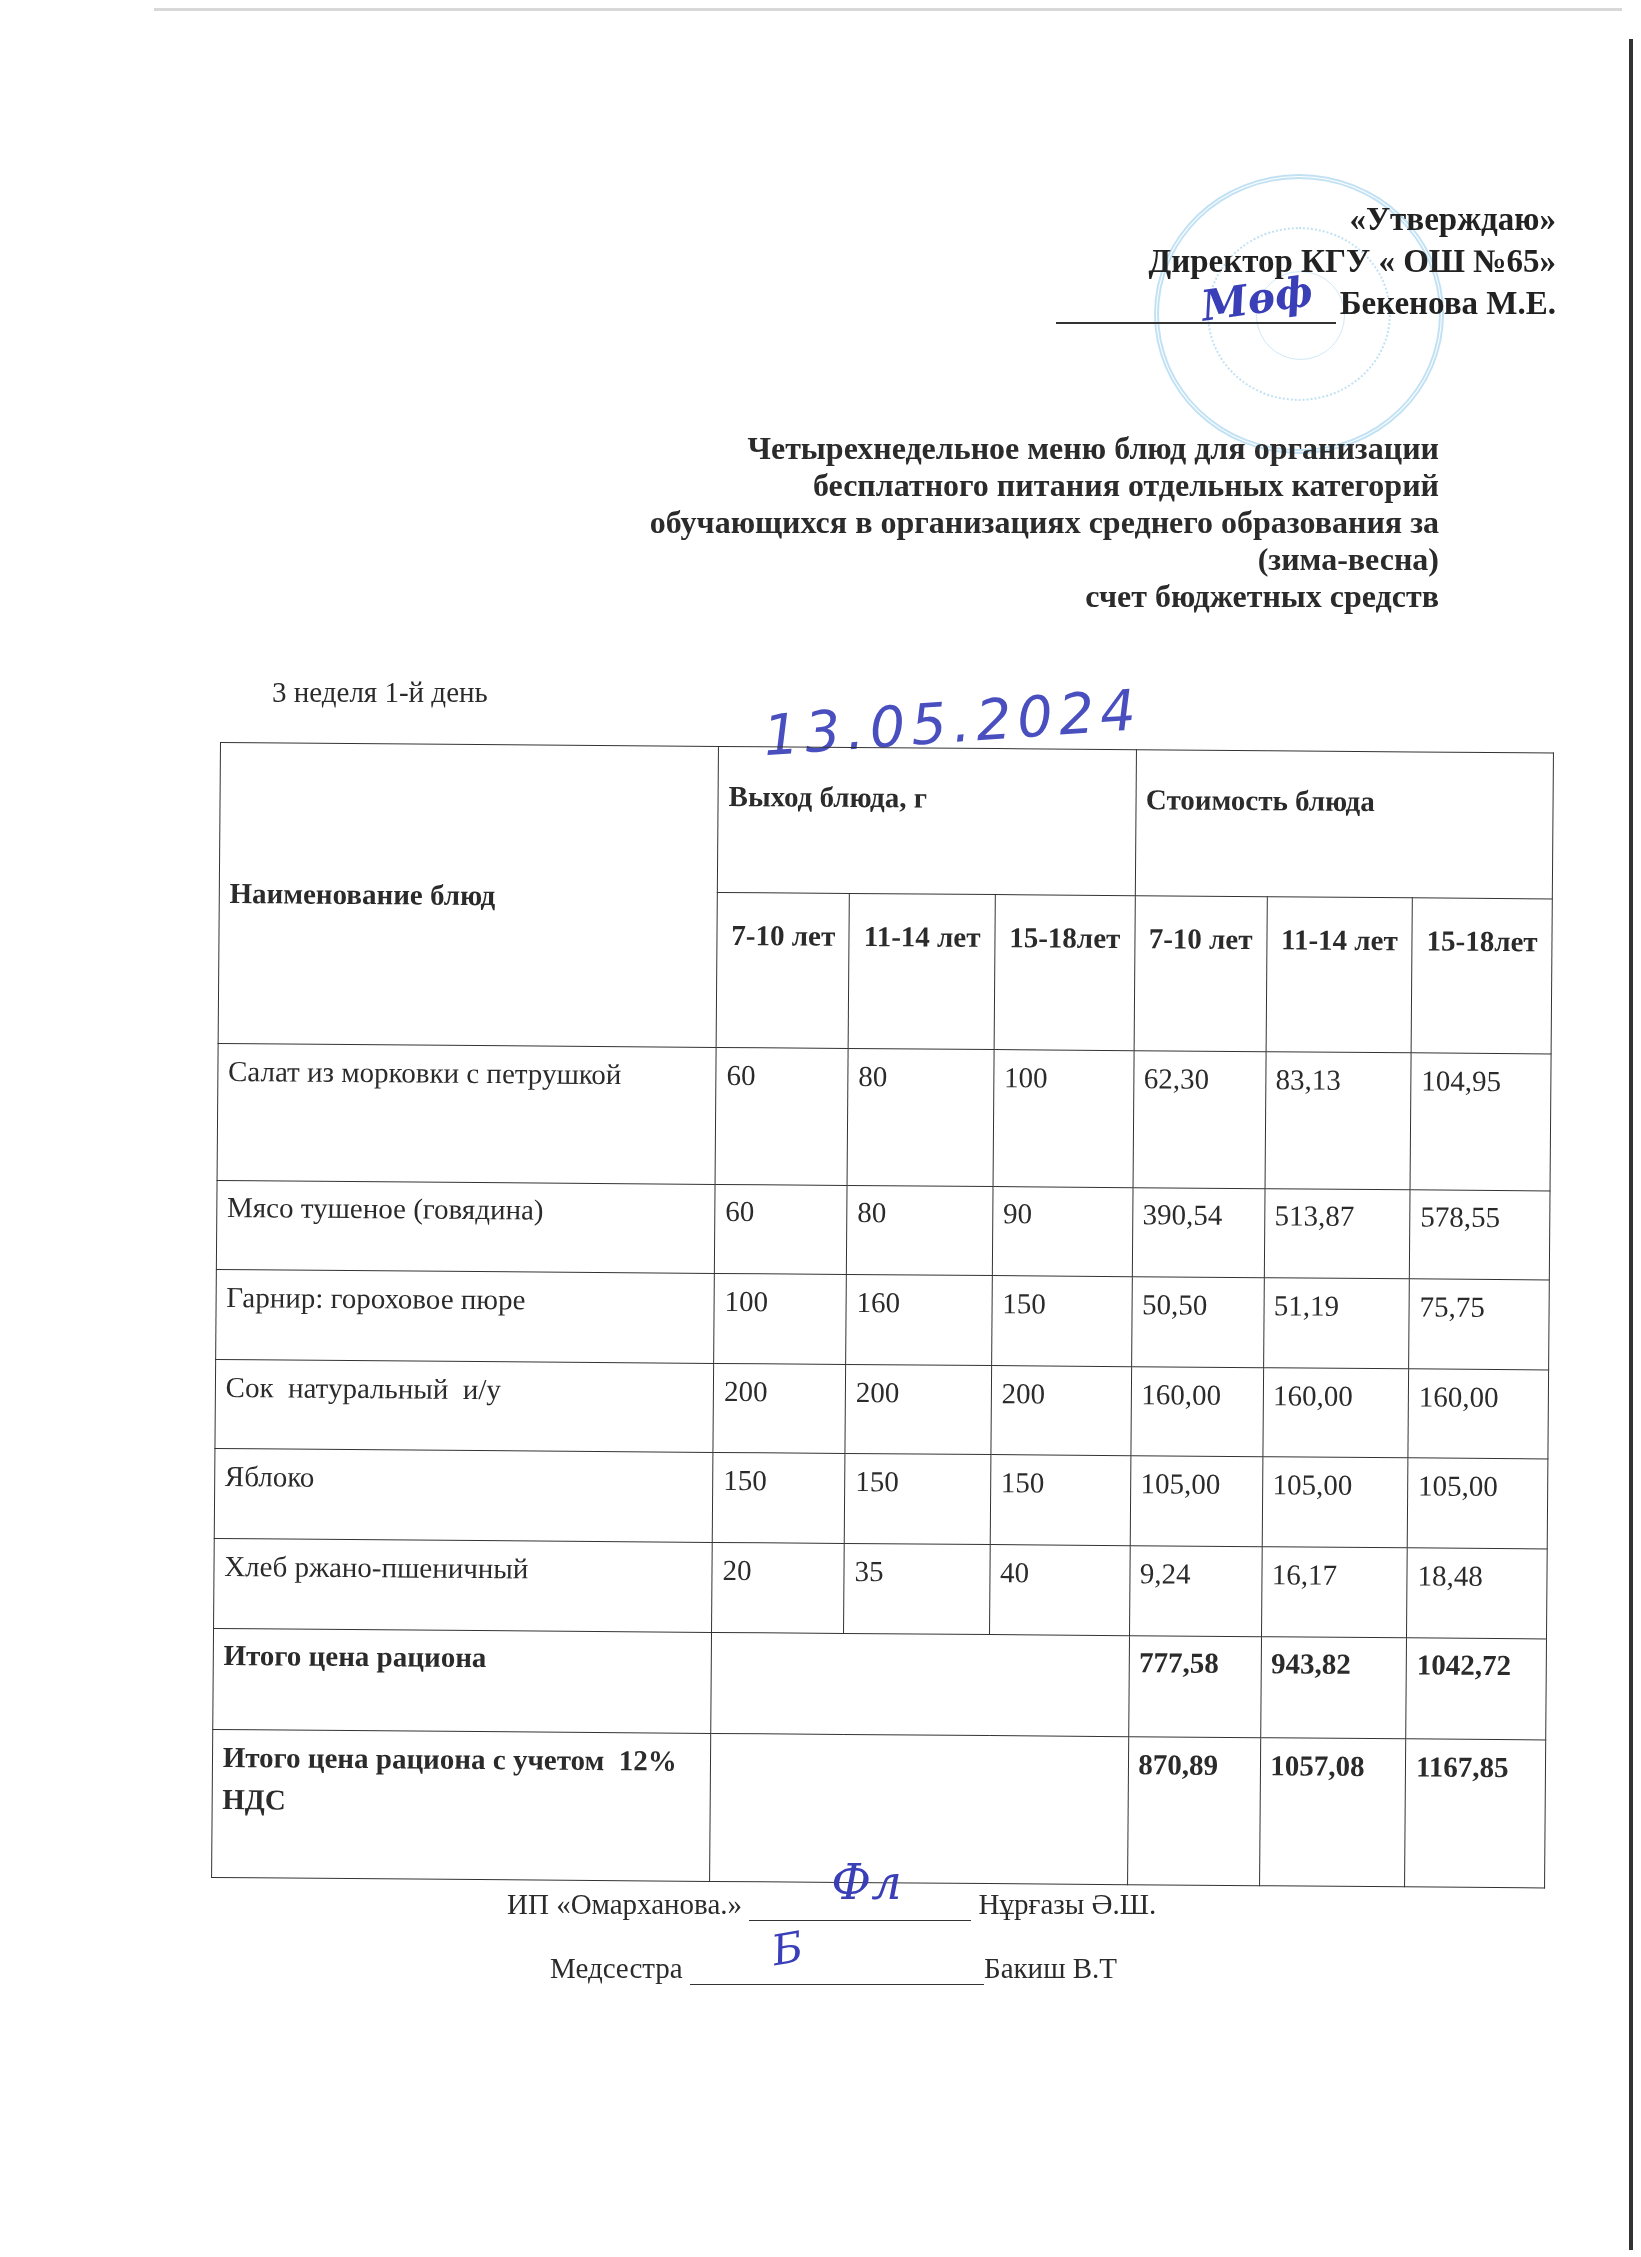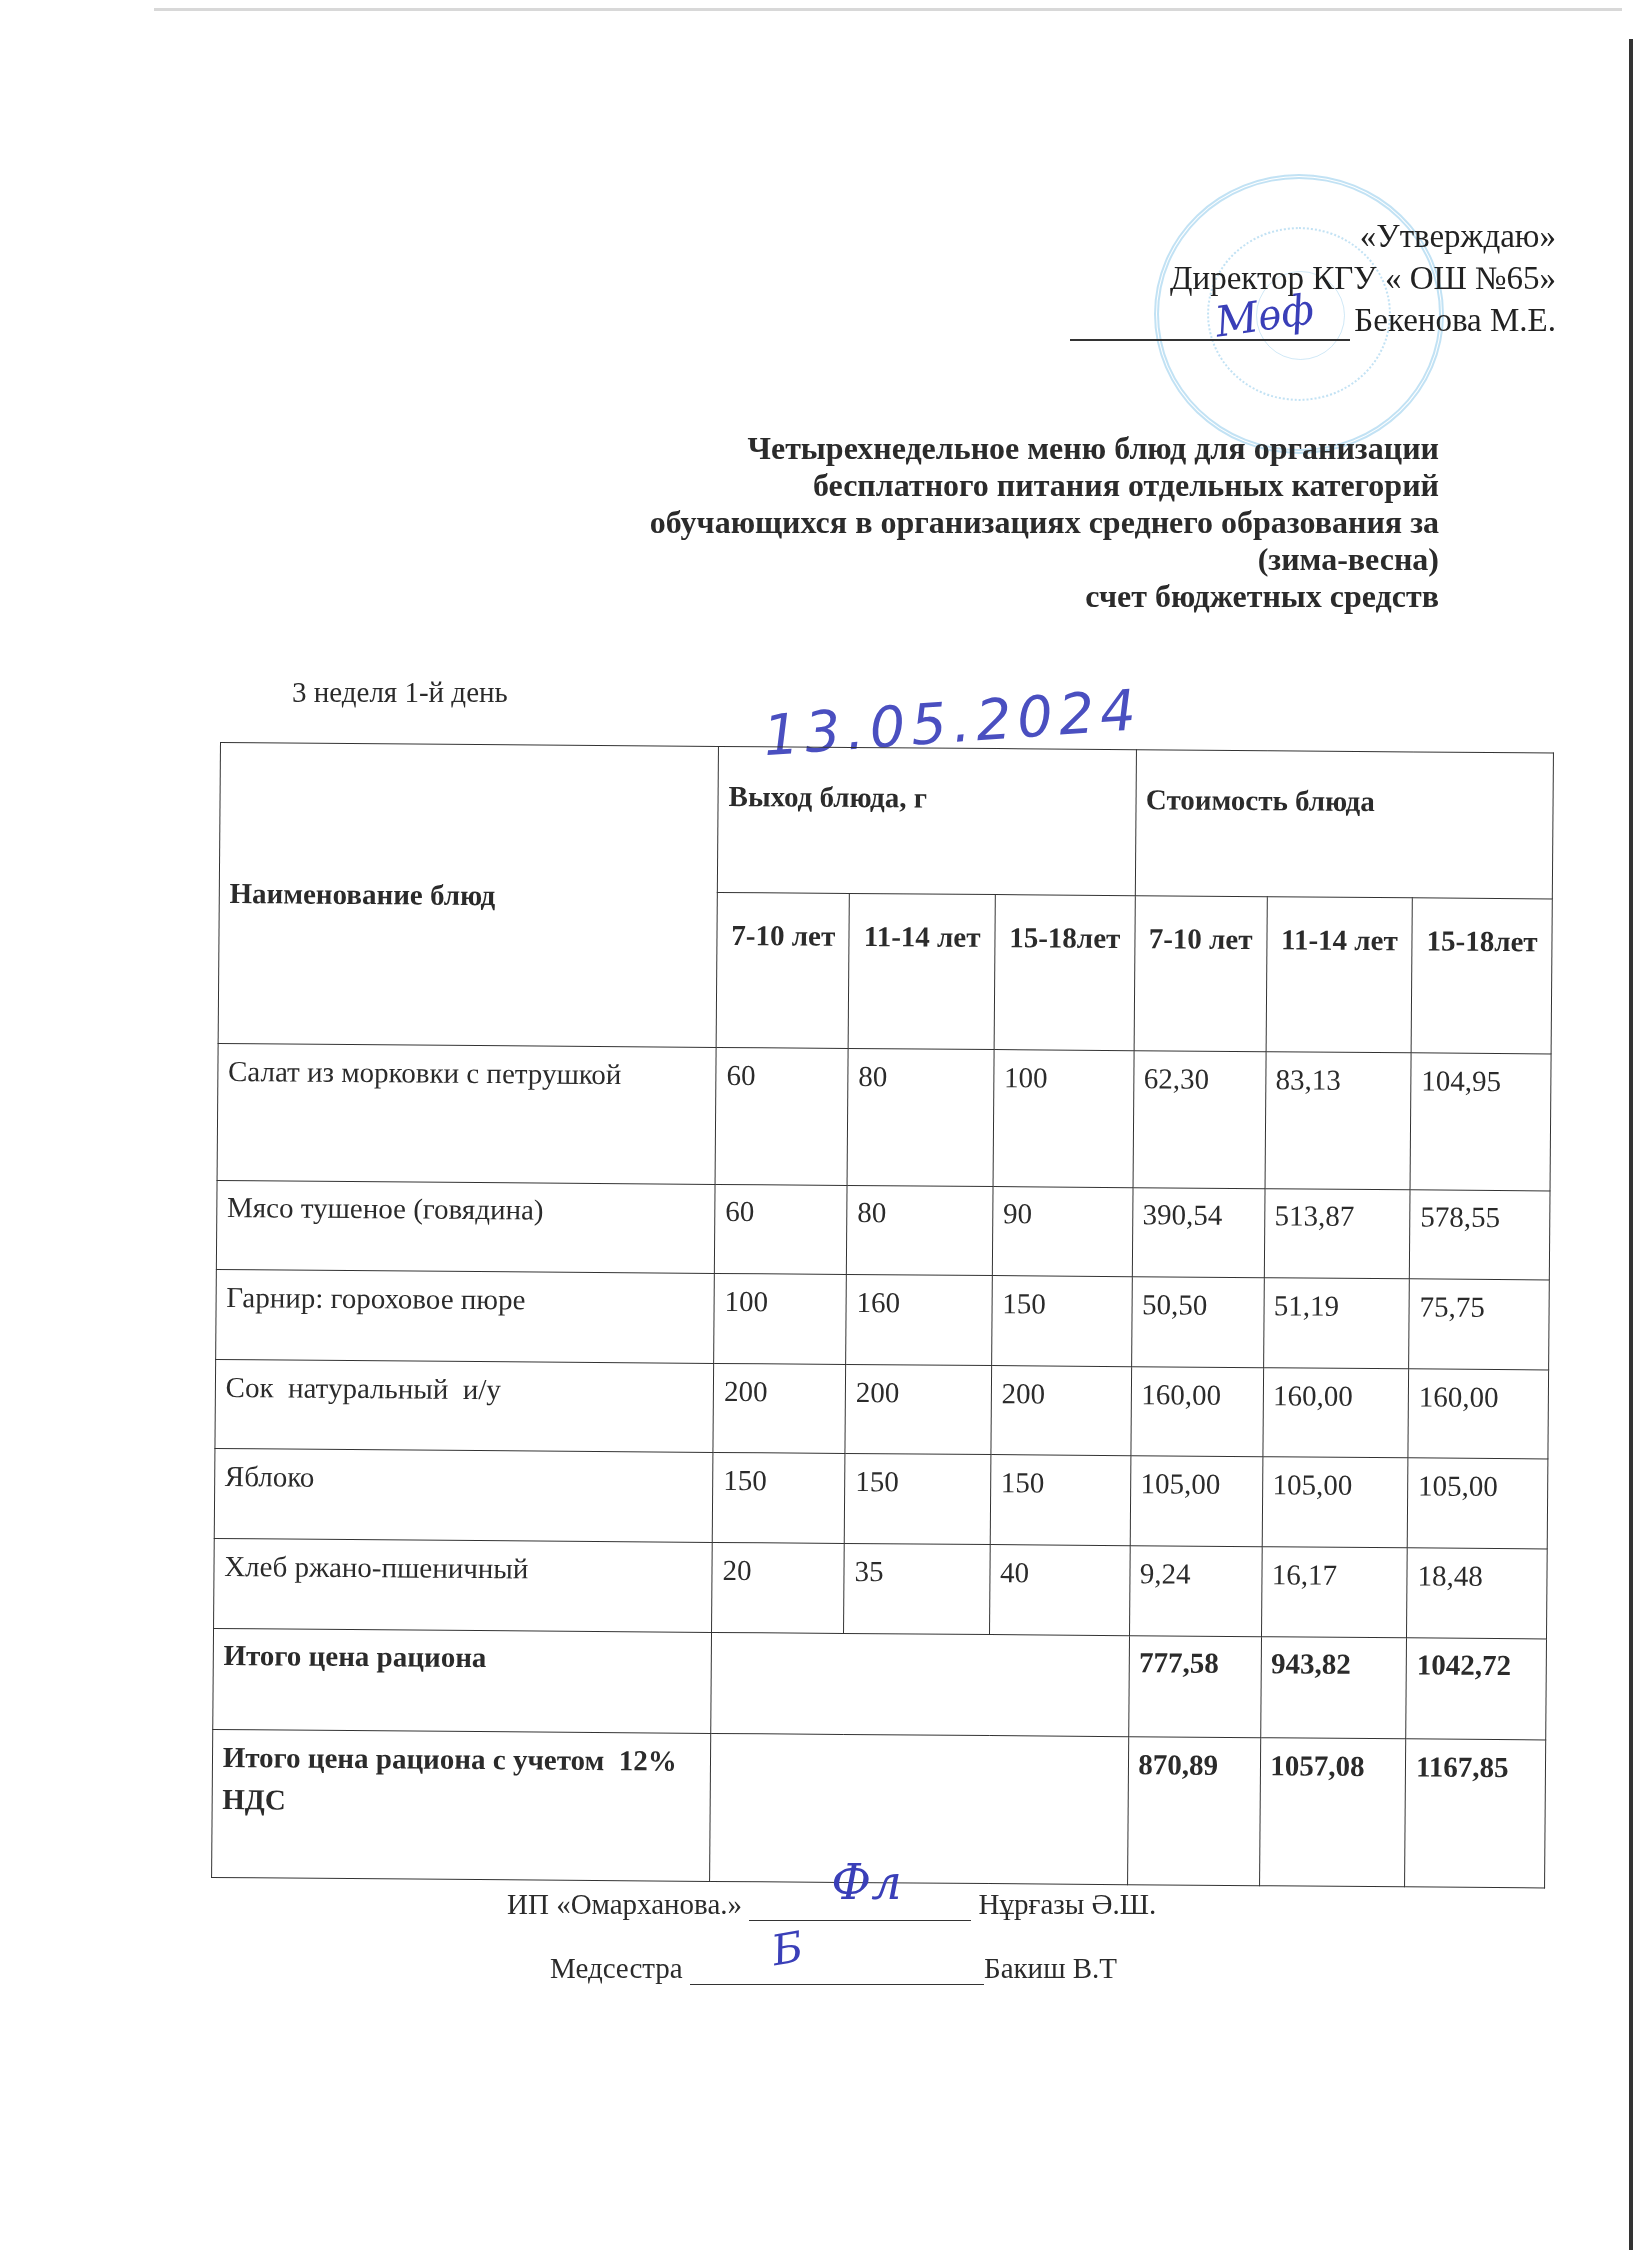--- a/index.html
+++ b/index.html
@@ -7,28 +7,28 @@
          font-family:"Liberation Serif", "DejaVu Serif", serif; color:#2a2a2a; }
   .scan-top { position:absolute; left:154px; top:7.7px; width:1468px; height:2.9px; background:#d8d8d8; }
   .scan-right { position:absolute; right:7.7px; top:39px; width:3.9px; height:2211px; background:#333; }
   .stamp { position:absolute; left:1154px; top:174px; width:290px; height:280px; border-radius:50%;
            border:5.8px double rgba(120,190,230,0.45); box-sizing:border-box; }
   .stamp::before { content:""; position:absolute; left:48px; top:48px; right:48px; bottom:48px; border-radius:50%;
            border:2.9px dotted rgba(120,190,230,0.45); }
   .stamp::after { content:""; position:absolute; left:97px; top:92px; width:87px; height:87px; border-radius:50%;
            border:1.9px solid rgba(120,190,230,0.35); }
 
-  .approve { position:absolute; right:85px; top:198px; text-align:right; font-weight:normal; font-size:33px; line-height:42px; color:#222;margin-top:17px; }
+  .approve { position:absolute; right:85px; top:198px; text-align:right; font-weight:bold; font-size:33px; line-height:42px; color:#222; }
   .approve .sigline { display:inline-block; width:280px; border-bottom:2.9px solid #333; height:31px; vertical-align:bottom; position:relative; margin-right:3.9px; }
   .signature { position:absolute; font-family:"DejaVu Serif", serif; font-style:italic; color:#3a3fb8; }
   .sig-dir { left:145px; top:-13.5px; font-size:42px; transform:rotate(-8deg); }
 
   .title { position:absolute; left:367px; width:1072px; top:430px; text-align:right; font-weight:bold;
            font-size:32px; line-height:37px; color:#2b2b2b; }
-  .weekday { position:absolute; left:272px; top:676px; font-size:29px; color:#2b2b2b;margin-left:20px; }
+  .weekday { position:absolute; left:272px; top:676px; font-size:29px; color:#2b2b2b; }
   .handdate { position:absolute; left:763px; top:690px; font-size:56px; color:#4a4fc0; font-style:italic;
               font-family:"DejaVu Sans", sans-serif; letter-spacing:5.8px; transform:rotate(-4deg); font-weight:200; }
 
   table.menu { position:absolute; left:220px; top:742px; width:1334px; border-collapse:collapse; transform:rotate(0.45deg); transform-origin:left top; }
   table.menu td, table.menu th { border:1.4px solid #333; padding:5.8px 9.7px; vertical-align:top; font-size:29px; color:#2b2b2b; text-align:left; }
   table.menu th { font-weight:bold; }
   .h-name { width:478px; vertical-align:middle !important; }
   .h-group { height:106px; padding-top:33px !important; }
   .h-age { text-align:center !important; height:135px; line-height:58px; padding-top:13.5px !important; }
   .c-dish { height:auto; line-height:42px; }

